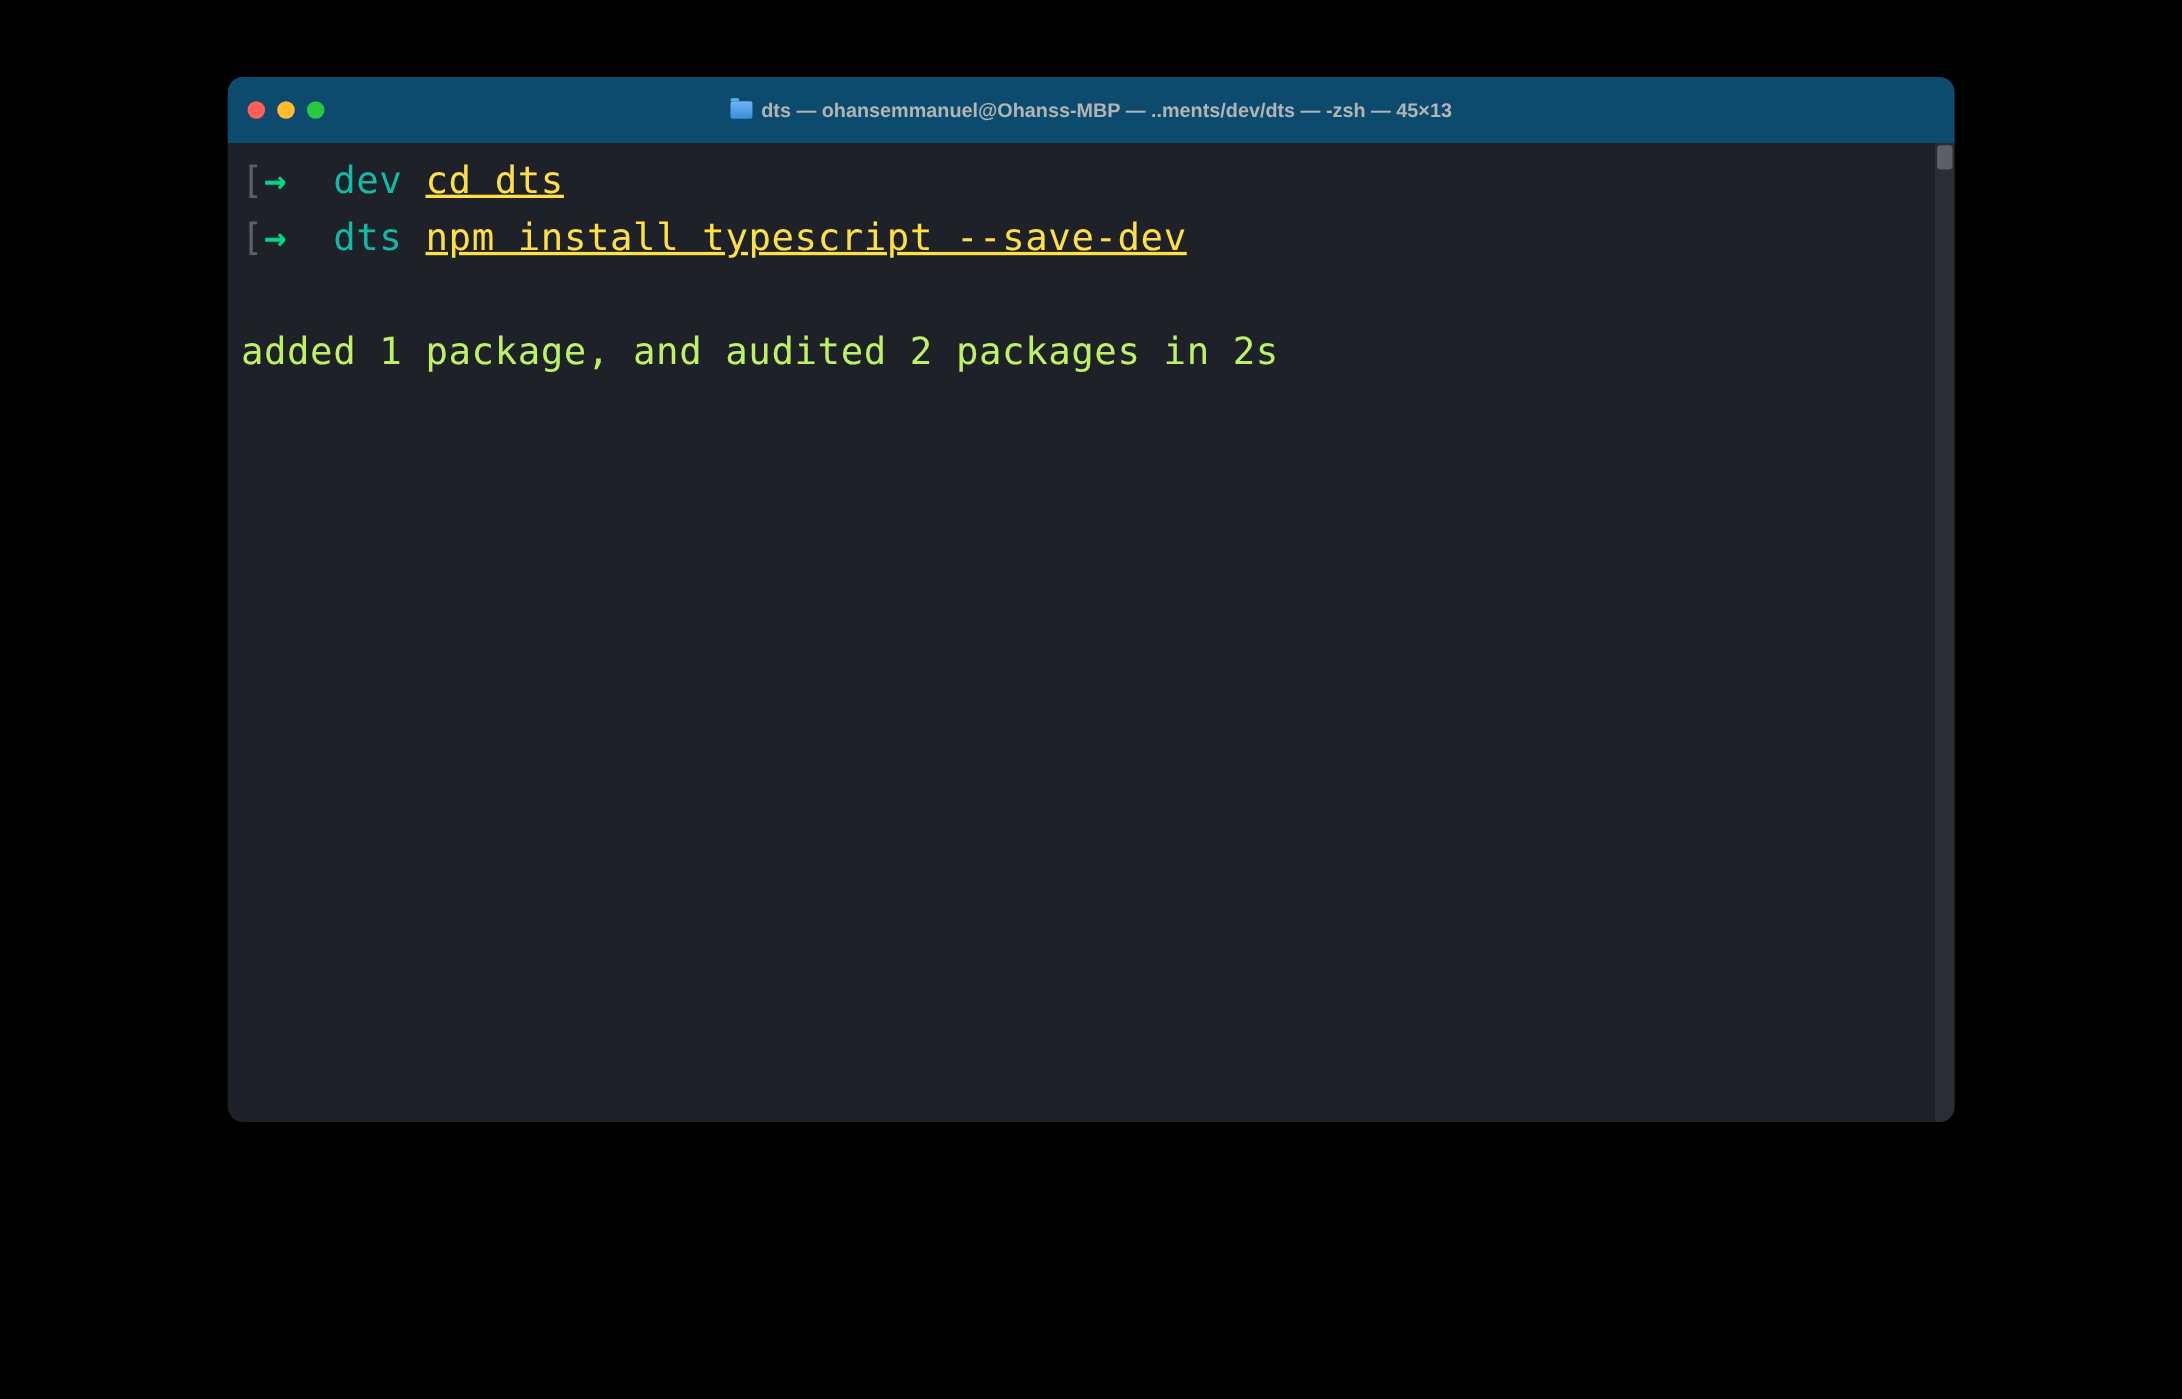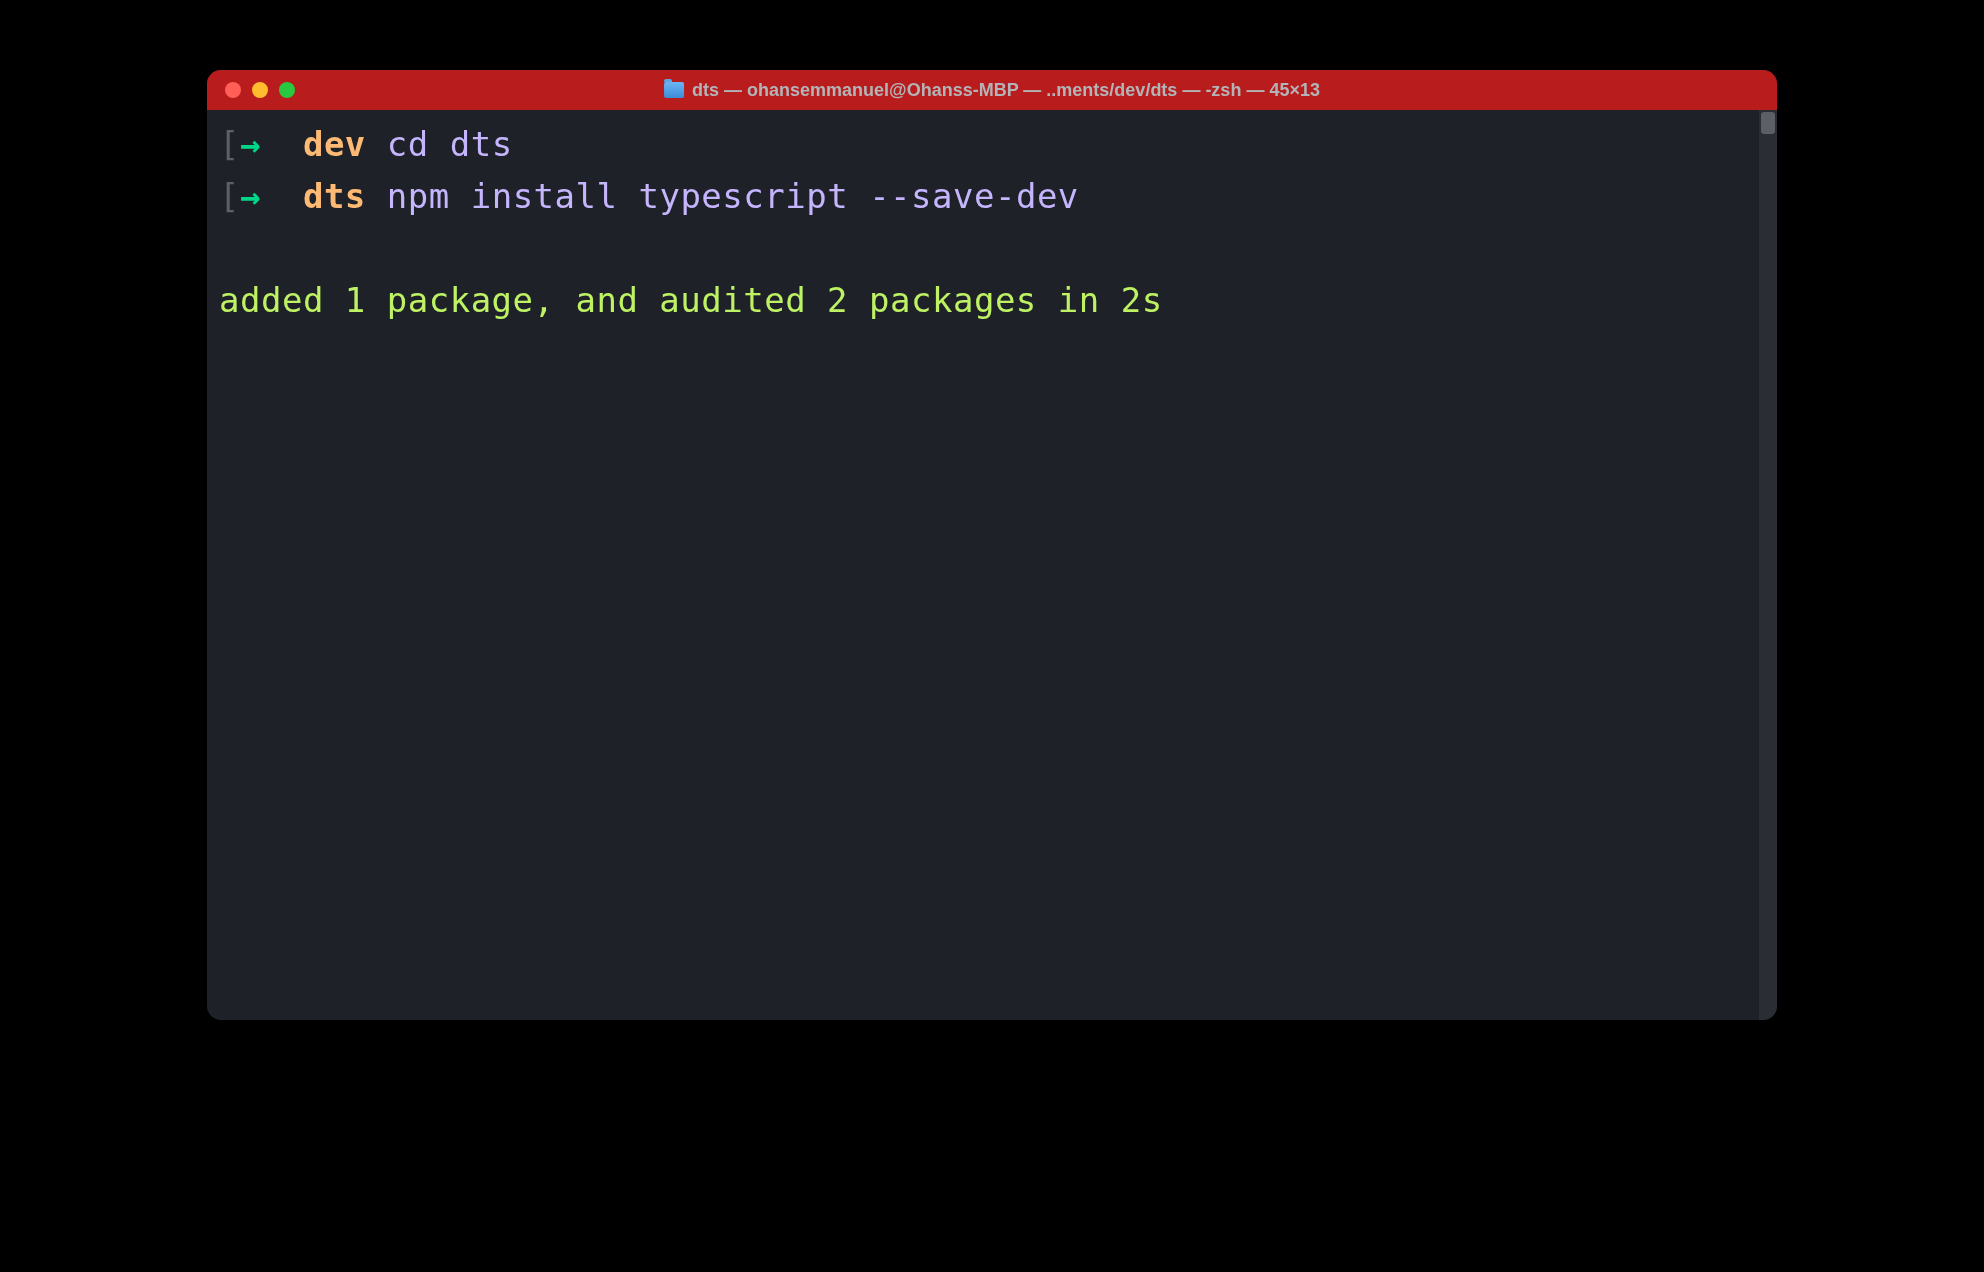--- a/index.html
+++ b/index.html
@@ -25,22 +25,22 @@
       background: #1e2127;
       border-radius: 14px;
       overflow: hidden;
       box-shadow: 0 30px 80px rgba(0,0,0,0.7);
       display: flex;
       flex-direction: column;
       position: relative;
     }
     
     .titlebar {
-      height: 40px;
-      background: #b91c1c;
+      height: 60px;
+      background: #0c4a6e;
       display: flex;
       align-items: center;
       padding: 0 18px;
       position: relative;
       flex-shrink: 0;
     }
     
     .traffic-lights {
       display: flex;
       gap: 11px;
@@ -122,26 +122,27 @@
     .line {
       white-space: pre;
     }
     
     .arrow {
       color: #00d787;
       font-weight: bold;
     }
     
     .dir {
-      color: #fdba74;
-      font-weight: bold;
+      color: #14b8a6;
+      font-weight: normal;
     }
     
     .cmd {
-      color: #c4b5fd;
+      color: #fde047;
+      text-decoration: underline;
     }
     
     .output {
       color: #bef264;
     }
     
     .zero {
       color: #00d700;
       font-weight: bold;
     }

